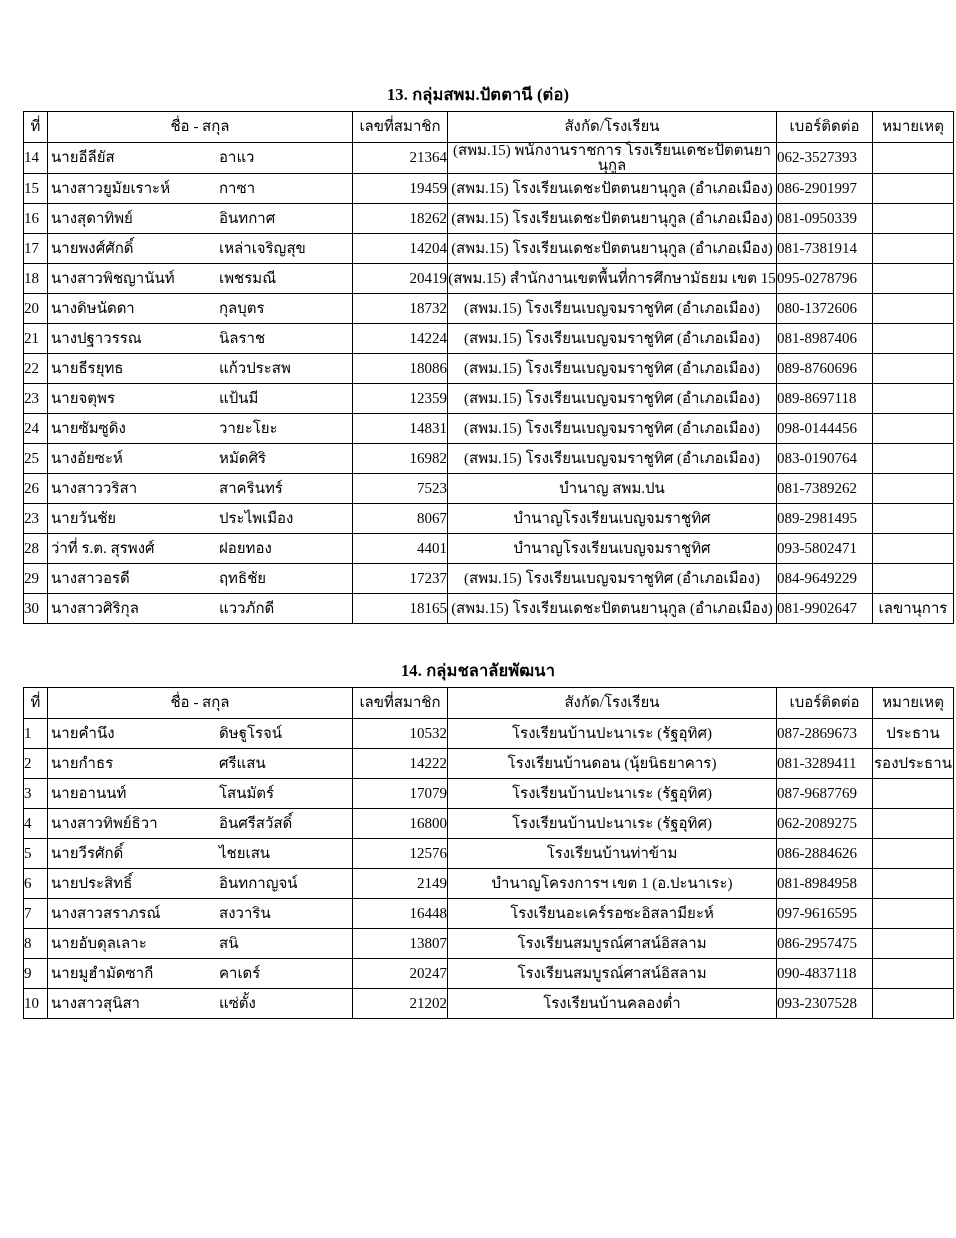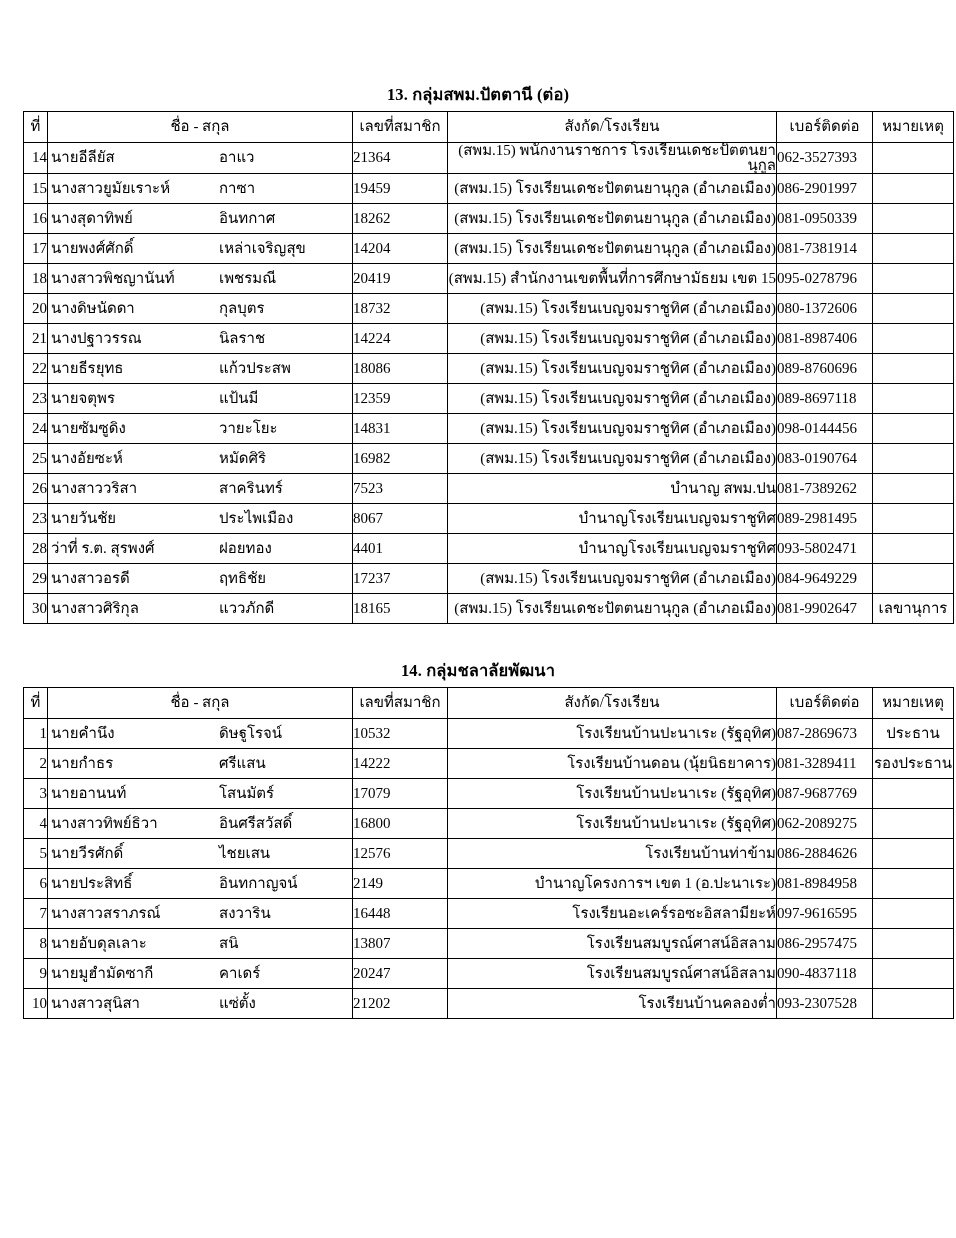--- a/index.html
+++ b/index.html
@@ -64,21 +64,21 @@
 
   
   col.c-no    { width: 24px; }
   col.c-name  { width: 305px; }
   col.c-mem   { width: 95px; }
   col.c-aff   { width: 329px; }
   col.c-tel   { width: 96px; }
   col.c-note  { width: 81px; }
 
   td.no-cell {
-    text-align: right;
+    text-align: left;
     padding-right: 2px;
     font-size: 14.5px;
   }
 
   
   .name-wrap {
     display: flex;
     align-items: baseline;
     padding-left: 3px;
   }
@@ -87,22 +87,22 @@
     width: 168px;
     flex: 0 0 168px;
     white-space: nowrap;
     overflow: visible;
   }
   .surname {
     display: block;
     white-space: nowrap;
   }
 
-  td.mem-cell { text-align: left; font-size: 14.5px; margin-left: 48px; }
-  td.aff-cell { text-align: right; font-size: 14.7px; margin-left: 29px; }
+  td.mem-cell { text-align: right; font-size: 14.5px; margin-left: 48px; }
+  td.aff-cell { text-align: center; font-size: 14.7px; margin-left: 29px; }
   td.tel-cell { text-align: left; font-size: 14.5px; }
   td.note-cell { text-align: center; font-weight: bold; font-size: 14.5px; }
 
   th .hdr { display: block; padding: 0 2px; }
 </style>
 </head>
 <body>
 
 <div class="page">
 

